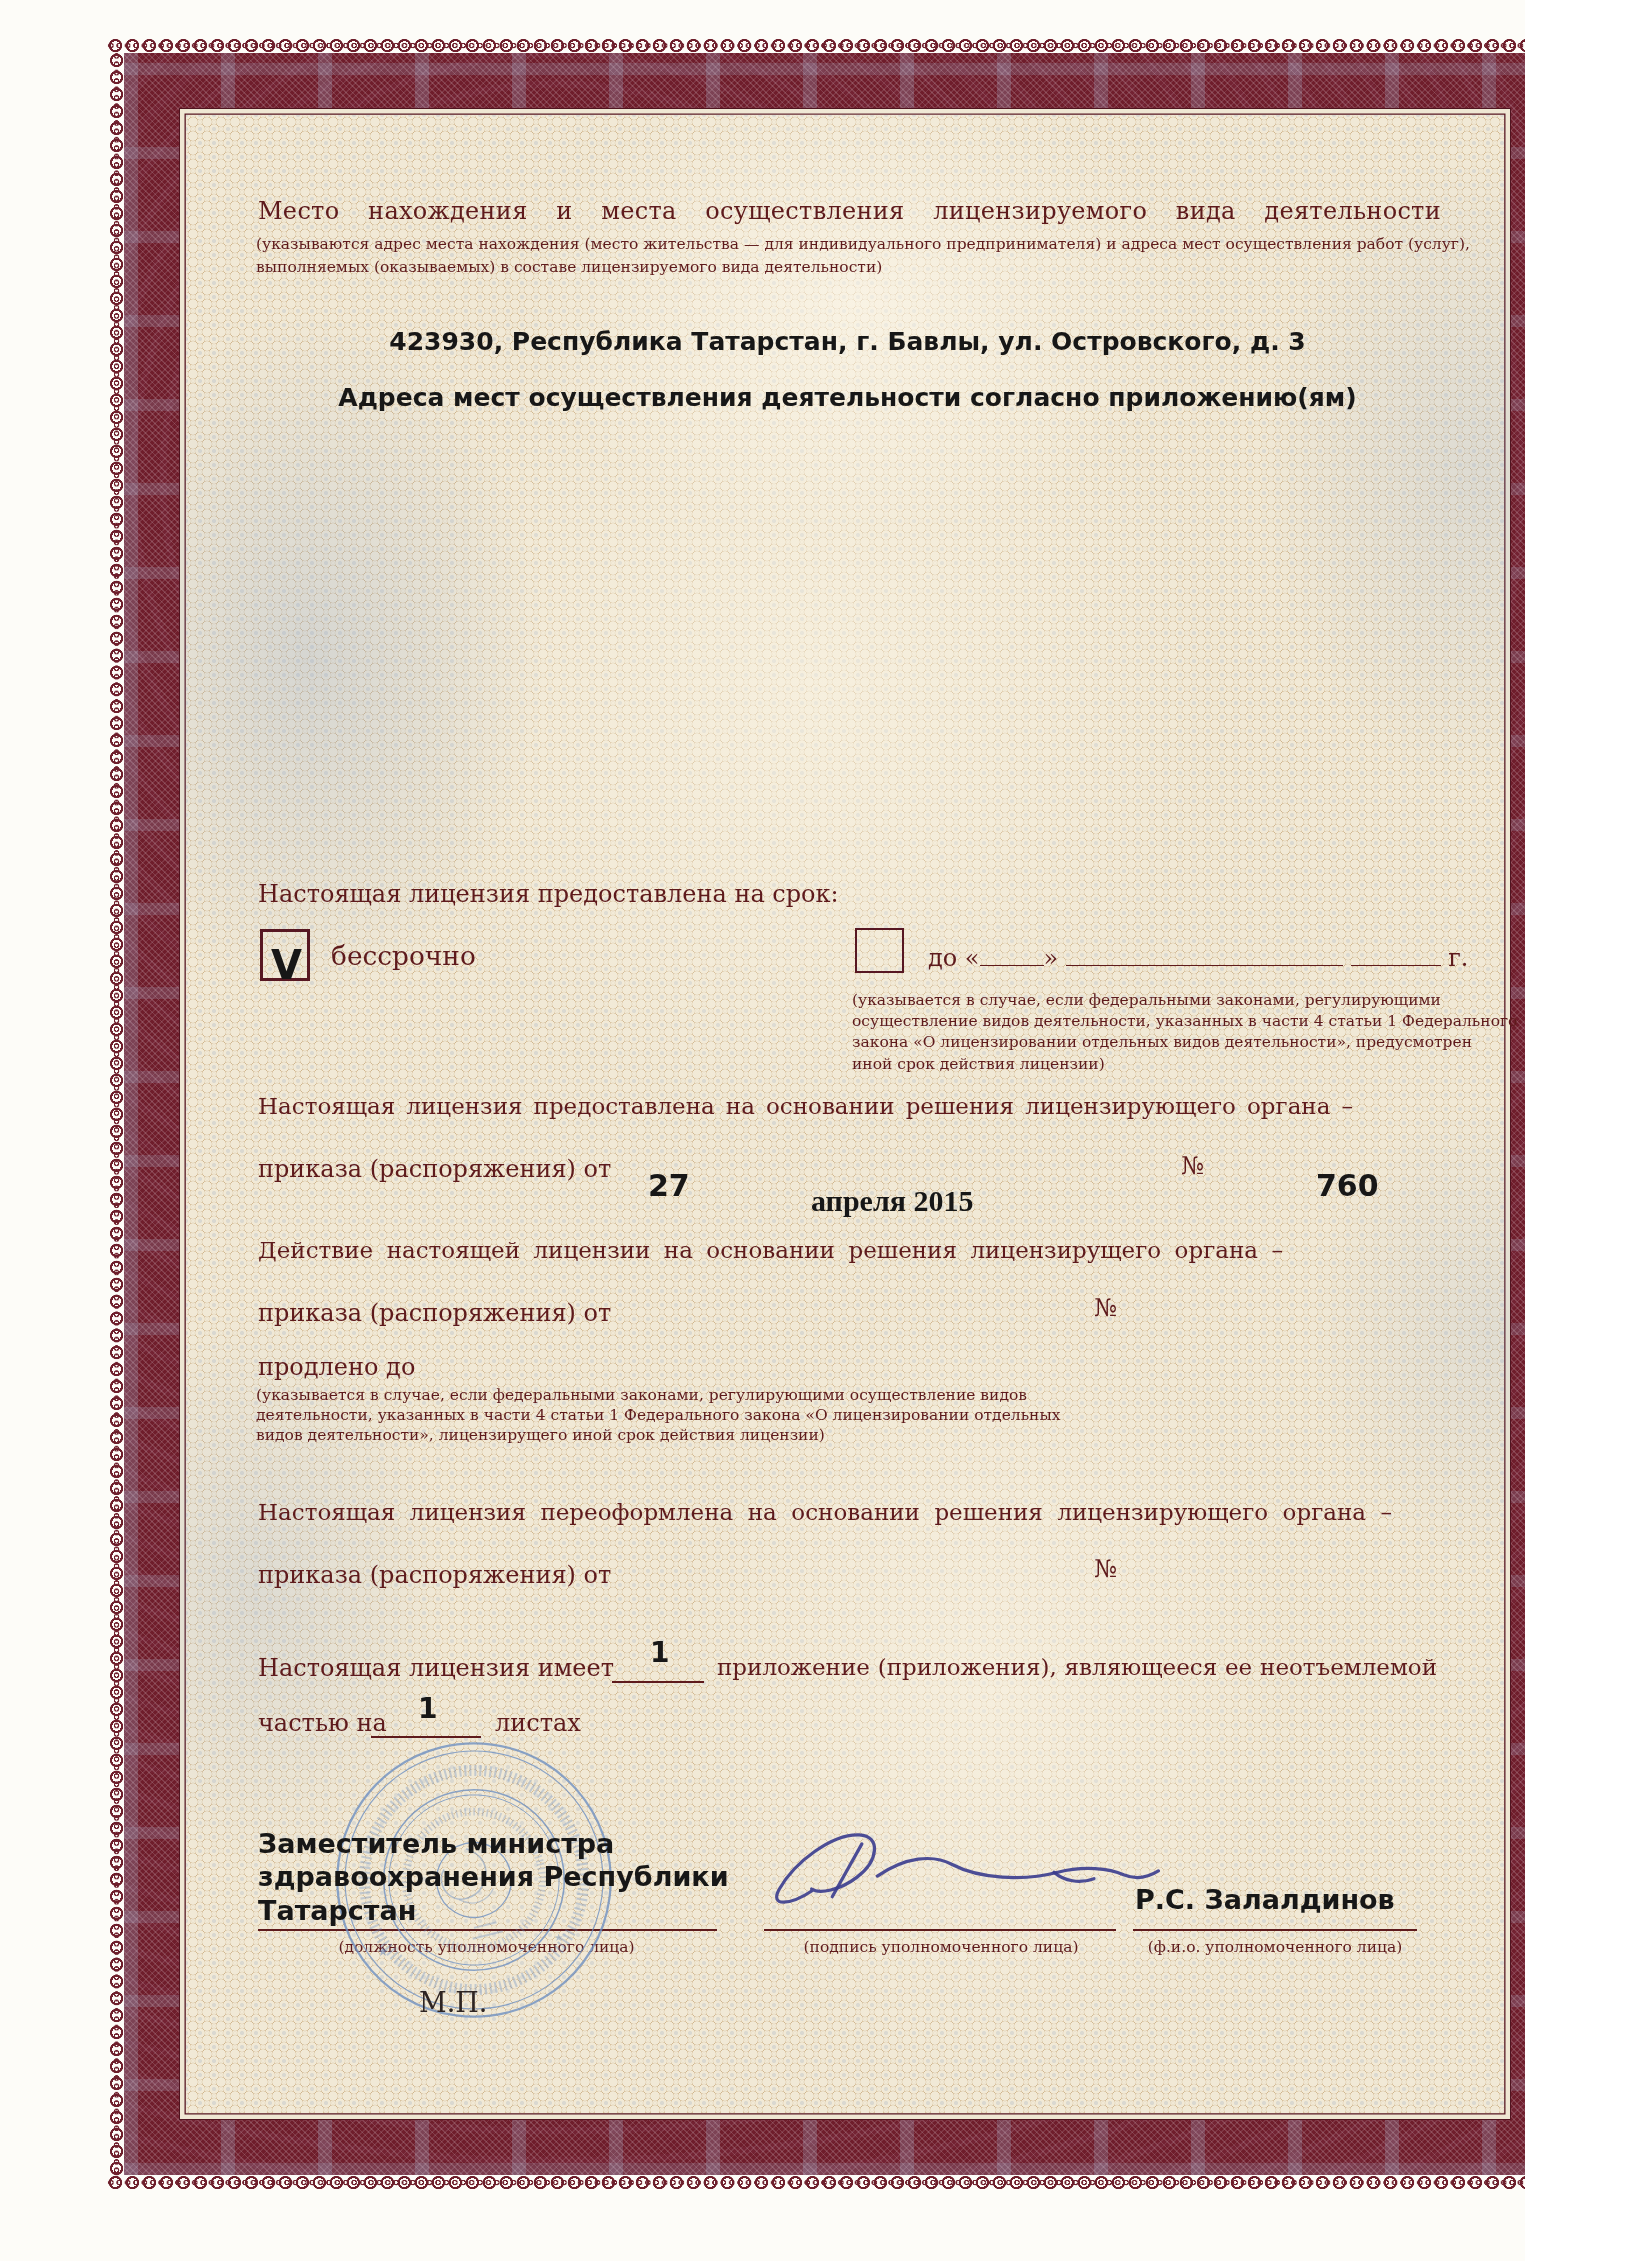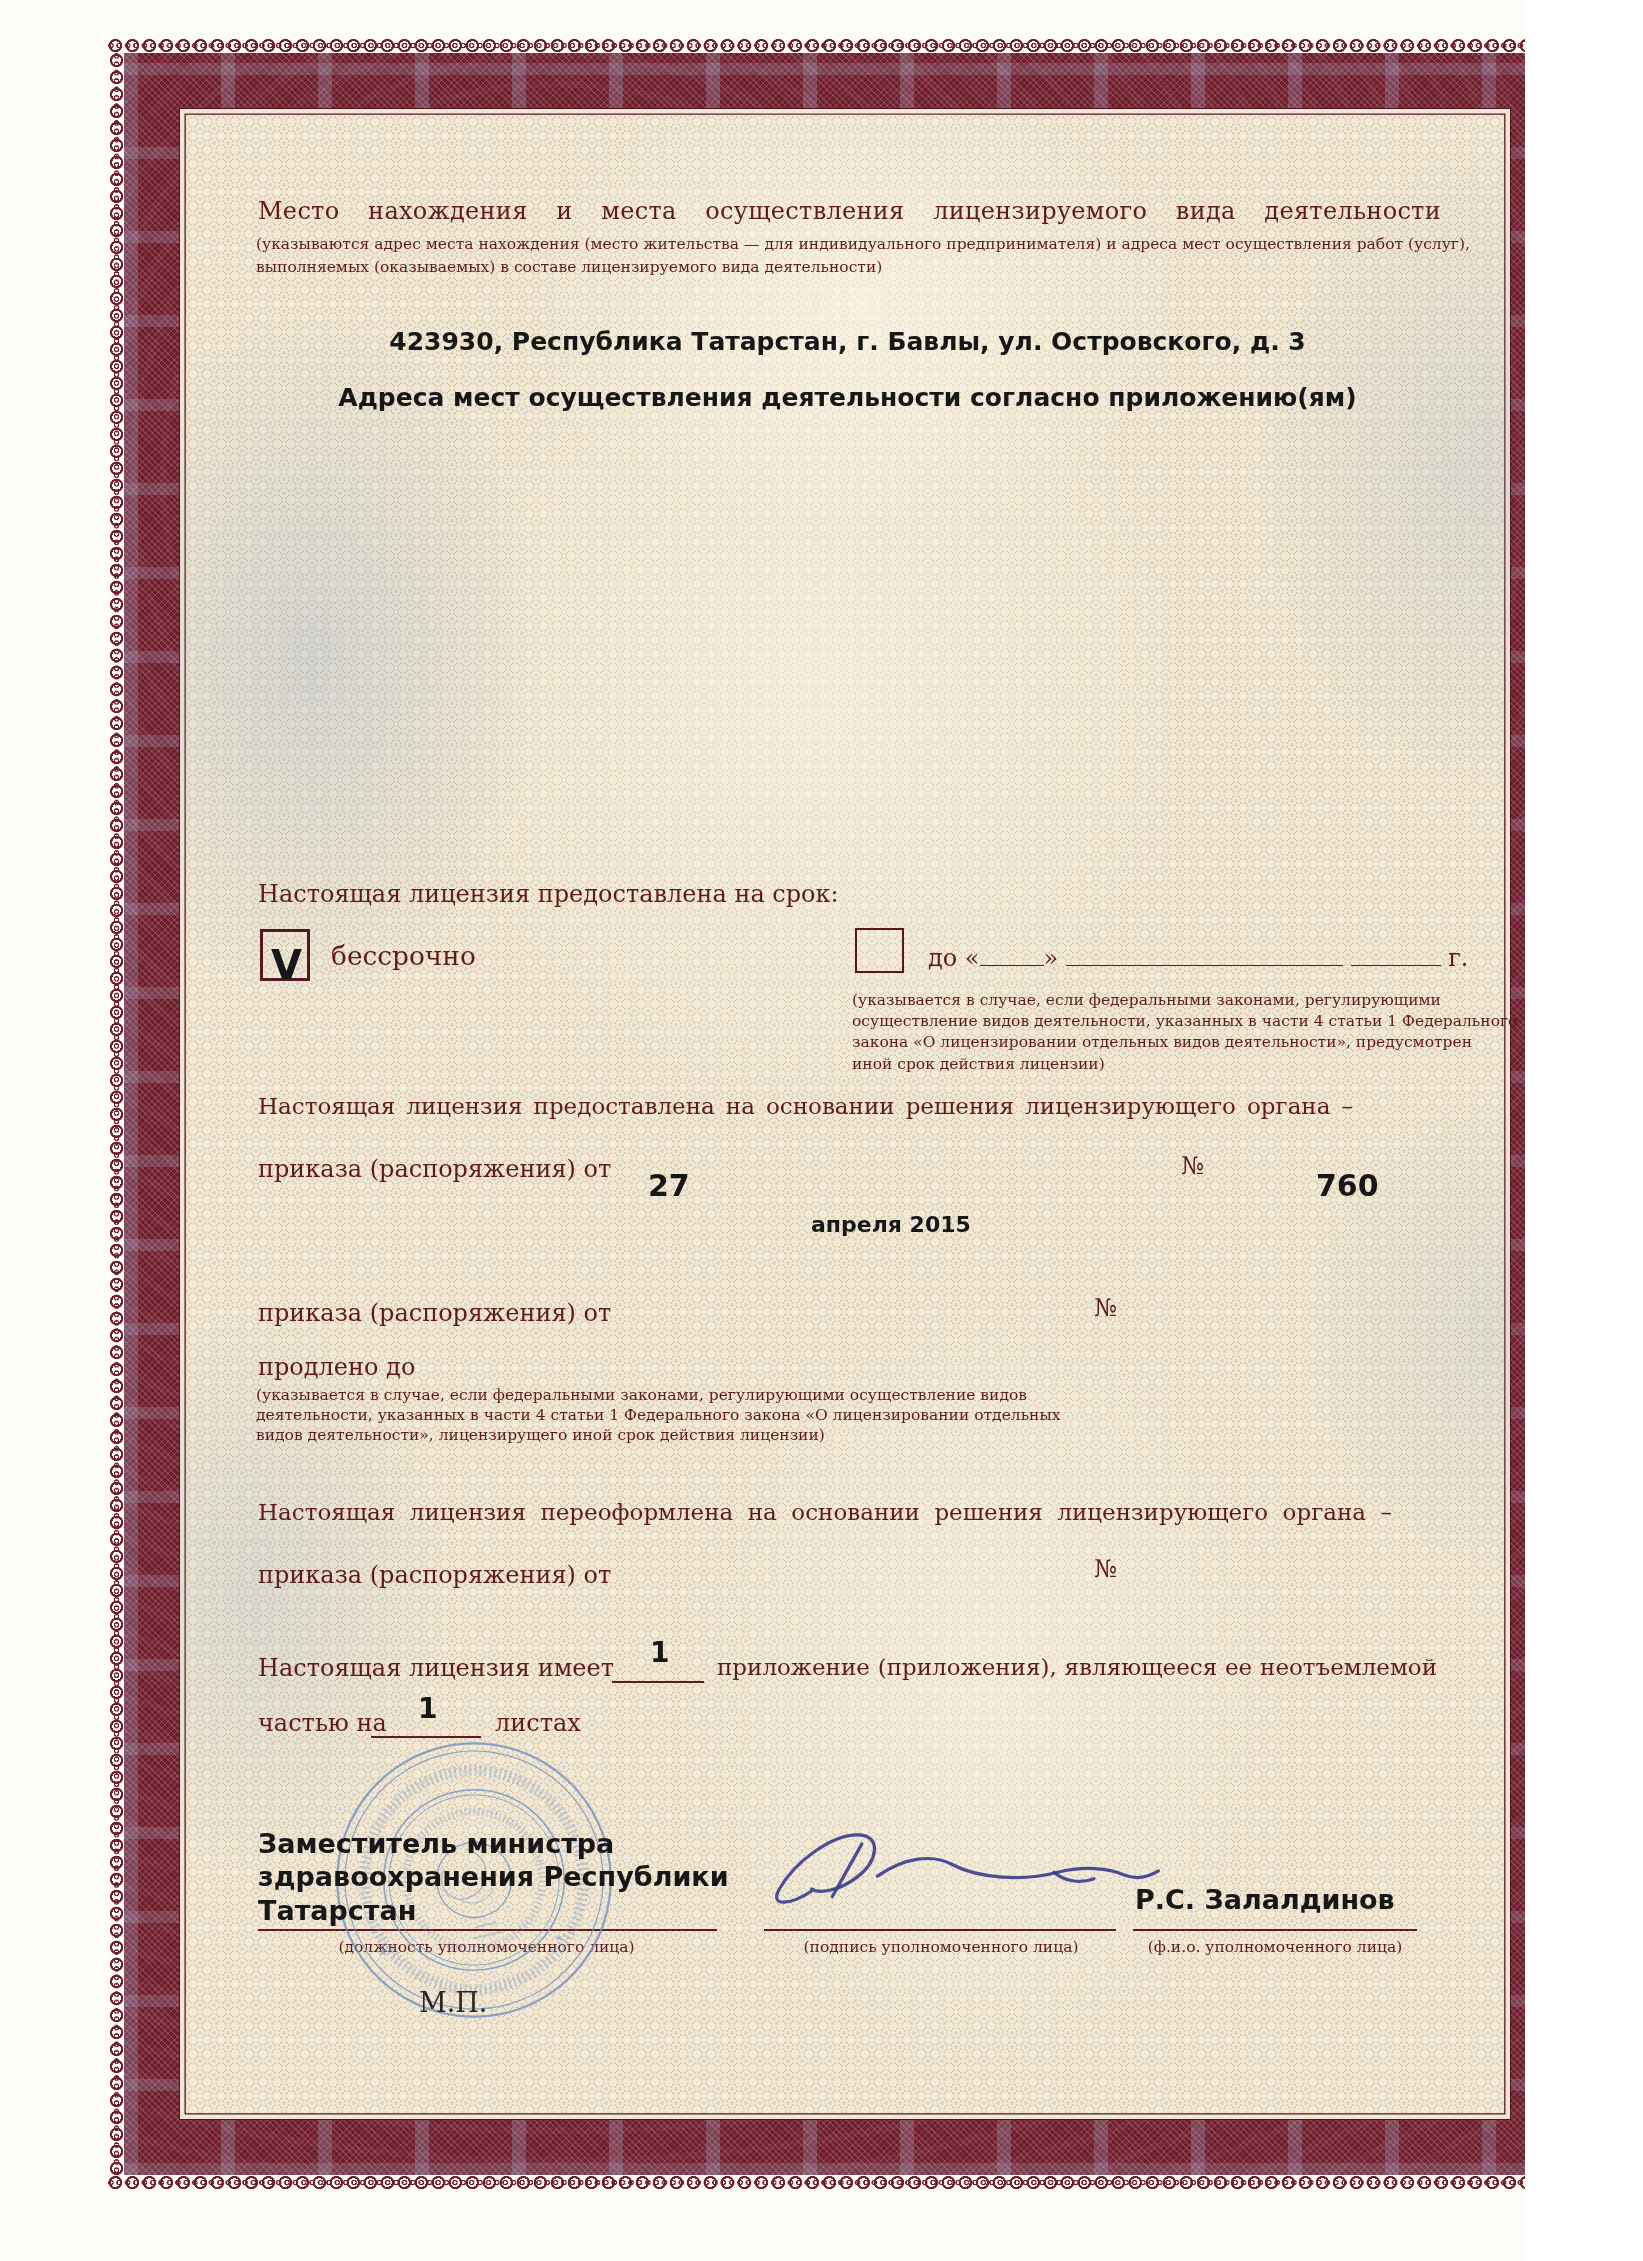--- a/index.html
+++ b/index.html
@@ -93,24 +93,25 @@
   </div>
 
   <div class="t small" style="left:852px;top:990px;">(указывается в случае, если федеральными законами, регулирующими</div>
   <div class="t small" style="left:852px;top:1011px;">осуществление видов деятельности, указанных в части 4 статьи 1 Федерального</div>
   <div class="t small" style="left:852px;top:1032px;">закона «О лицензировании отдельных видов деятельности», предусмотрен</div>
   <div class="t small" style="left:852px;top:1054px;">иной срок действия лицензии)</div>
 
   <div class="t just" style="left:258px;top:1093px;width:1095px;font-size:23px;">Настоящая лицензия предоставлена на основании решения лицензирующего органа –</div>
   <div class="t body37" style="left:258px;top:1155px;">приказа (распоряжения)  от</div>
   <div class="t blk" style="left:648px;top:1168px;font-size:30px;">27</div>
-  <div class="t blk" style="left:811px;top:1212px;font-size:22px;">апреля 2015</div>
+  <div class="t blk" style="left:811px;top:1184px;font-size:30px;font-family:Liberation Serif, serif;">апреля 2015</div>
   <div class="t" style="left:1181px;top:1151px;font-size:24.5px;">№</div>
   <div class="t blk" style="left:1316px;top:1168px;font-size:30px;">760</div>
 
+  <div class="t just" style="left:258px;top:1237px;width:1025px;font-size:23px;">Действие настоящей лицензии на основании решения лицензирущего органа –</div>
   <div class="t body37" style="left:258px;top:1299px;">приказа (распоряжения)  от</div>
   <div class="t" style="left:1094px;top:1293px;font-size:24.5px;">№</div>
   <div class="t body37" style="left:258px;top:1353px;">продлено до</div>
   <div class="t small" style="left:256px;top:1385px;">(указывается в случае, если федеральными законами, регулирующими осуществление видов</div>
   <div class="t small" style="left:256px;top:1405px;">деятельности, указанных в части 4 статьи 1 Федерального закона «О лицензировании отдельных</div>
   <div class="t small" style="left:256px;top:1425px;">видов деятельности», лицензирущего иной срок действия лицензии)</div>
 
   <div class="t just" style="left:258px;top:1499px;width:1134px;font-size:23px;">Настоящая лицензия переоформлена на основании решения лицензирующего органа –</div>
   <div class="t body37" style="left:258px;top:1561px;">приказа (распоряжения)  от</div>
   <div class="t" style="left:1094px;top:1554px;font-size:24.5px;">№</div>

